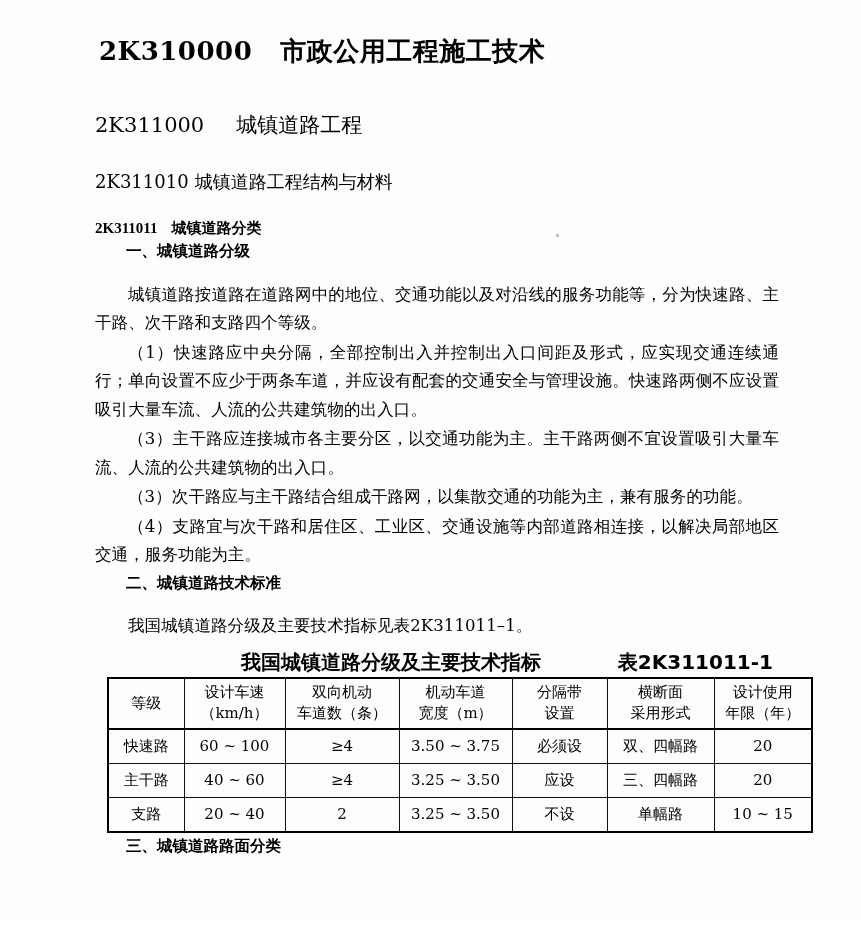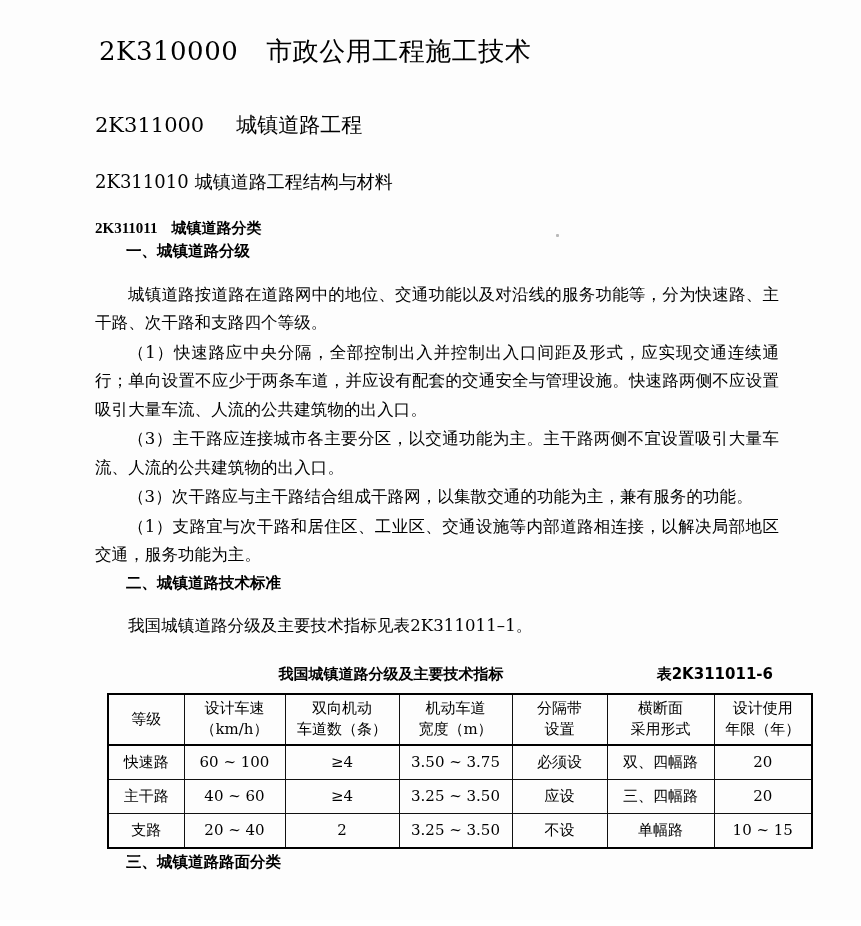--- a/index.html
+++ b/index.html
@@ -25,21 +25,21 @@
   .content {
     position: absolute;
     left: 95px;
     top: 0;
     width: 684px;
   }
 
   
   .h-main {
     font-size: 26px;
-    font-weight: normal;
+    font-weight: bold;
     letter-spacing: 0.5px;
     margin: 34px 0 0 4px;
     white-space: nowrap;
   }
   .h-main .code { margin-right: 28px; }
 
   .h-sec {
     font-size: 21px;
     font-weight: normal;
     margin: 42px 0 0 0;
@@ -80,25 +80,25 @@
     font-weight: bold;
     font-size: 15.5px;
     line-height: 27px;
     margin-top: 0;
     text-indent: 31px;
   }
 
   
   .tbl-caption {
     position: relative;
-    margin-top: 24px;
+    margin-top: 8px;
     height: 22px;
     font-family: "DejaVu Sans", "Liberation Sans", sans-serif;
     font-weight: bold;
-    font-size: 15px;
+    font-size: 20px;
   }
   .tbl-caption .cap-title {
     position: absolute;
     left: 50%;
     transform: translateX(-50%);
     margin-left: -46px;
     white-space: nowrap;
   }
   .tbl-caption .cap-num {
     position: absolute;
@@ -203,29 +203,29 @@
     <p class="bold-run">一、城镇道路分级</p>
 
     <p class="para indent">城镇道路按道路在道路网中的地位、交通功能以及对沿线的服务功能等，分为快速路、主干路、次干路和支路四个等级。</p>
 
     <p class="para indent">（1）快速路应中央分隔，全部控制出入并控制出入口间距及形式，应实现交通连续通行；单向设置不应少于两条车道，并应设有配套的交通安全与管理设施。快速路两侧不应设置吸引大量车流、人流的公共建筑物的出入口。</p>
 
     <p class="para indent">（3）主干路应连接城市各主要分区，以交通功能为主。主干路两侧不宜设置吸引大量车流、人流的公共建筑物的出入口。</p>
 
     <p class="para indent">（3）次干路应与主干路结合组成干路网，以集散交通的功能为主，兼有服务的功能。</p>
 
-    <p class="para indent">（1）支路宜与次干路和居住区、工业区、交通设施等内部道路相连接，以解决局部地区交通，服务功能为主。</p>
+    <p class="para indent">（4）支路宜与次干路和居住区、工业区、交通设施等内部道路相连接，以解决局部地区交通，服务功能为主。</p>
 
     <p class="bold-run">二、城镇道路技术标准</p>
 
     <p class="para indent">我国城镇道路分级及主要技术指标见表2K311011–1。</p>
 
     <div class="tbl-caption">
       <span class="cap-title">我国城镇道路分级及主要技术指标</span>
-      <span class="cap-num">表2K311011-6</span>
+      <span class="cap-num">表2K311011-1</span>
     </div>
 
     <div class="tbl-wrap">
       <table class="spec">
         <colgroup>
           <col class="c0">
             <col class="c1">
             <col class="c2">
             <col class="c3">
             <col class="c4">

